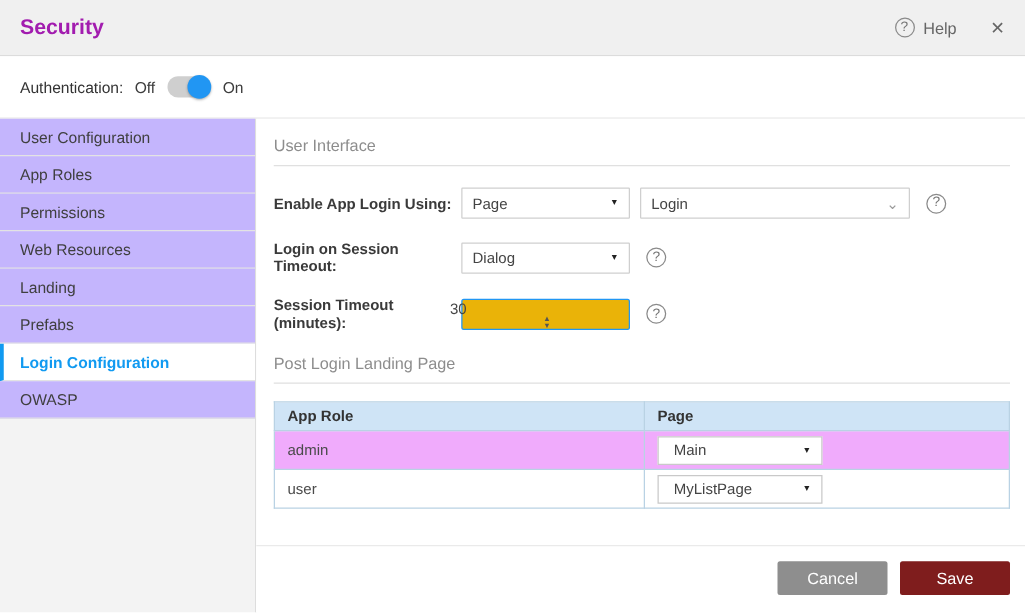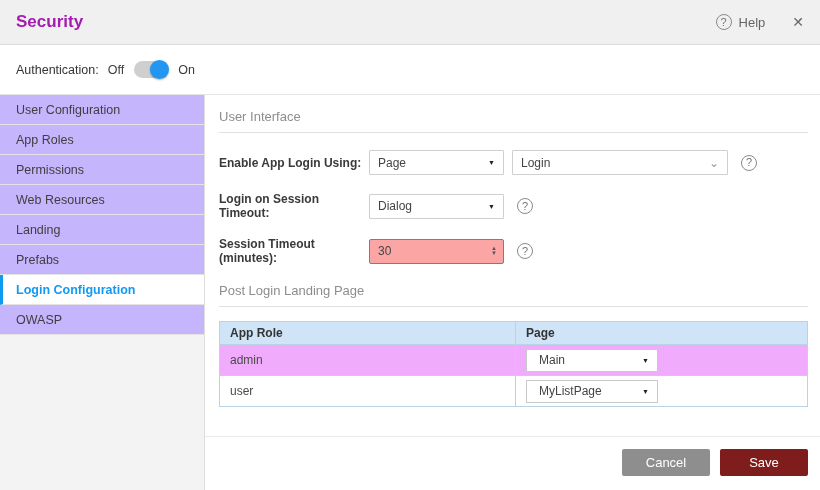--- a/index.html
+++ b/index.html
@@ -73,21 +73,21 @@
     display:inline-flex; align-items:center; justify-content:space-between;
     padding:0 8px; font-size:12px; color:#444; cursor:pointer;
   }
   .selbox.w-select { width:135px; }
   .selbox.w-combo  { width:216px; margin-left:8px; }
   .selbox .tri { font-size:7px; color:#222; }
   .selbox .chev { font-size:12px; color:#9a9a9a; line-height:0; }
 
   .numbox {
     width:135px; height:25px; border:1.5px solid #2196f3; border-radius:2px;
-    display:inline-flex; align-items:center; background:#fca5a5; padding:0 6px 0 8px;
+    display:inline-flex; align-items:center; background:#eab308; padding:0 6px 0 8px;flex-direction:column;
   }
   .numbox input {
     flex:1; min-width:0; border:none; outline:none; font-size:12px; color:#444;
     font-family:"Liberation Sans","DejaVu Sans",sans-serif; background:transparent;
   }
   .spinner { display:flex; flex-direction:column; align-items:center; cursor:pointer; }
   .spinner span { font-size:6px; color:#555; line-height:5px; }
 
   .q-help { margin-left:13px; cursor:pointer; }
 

